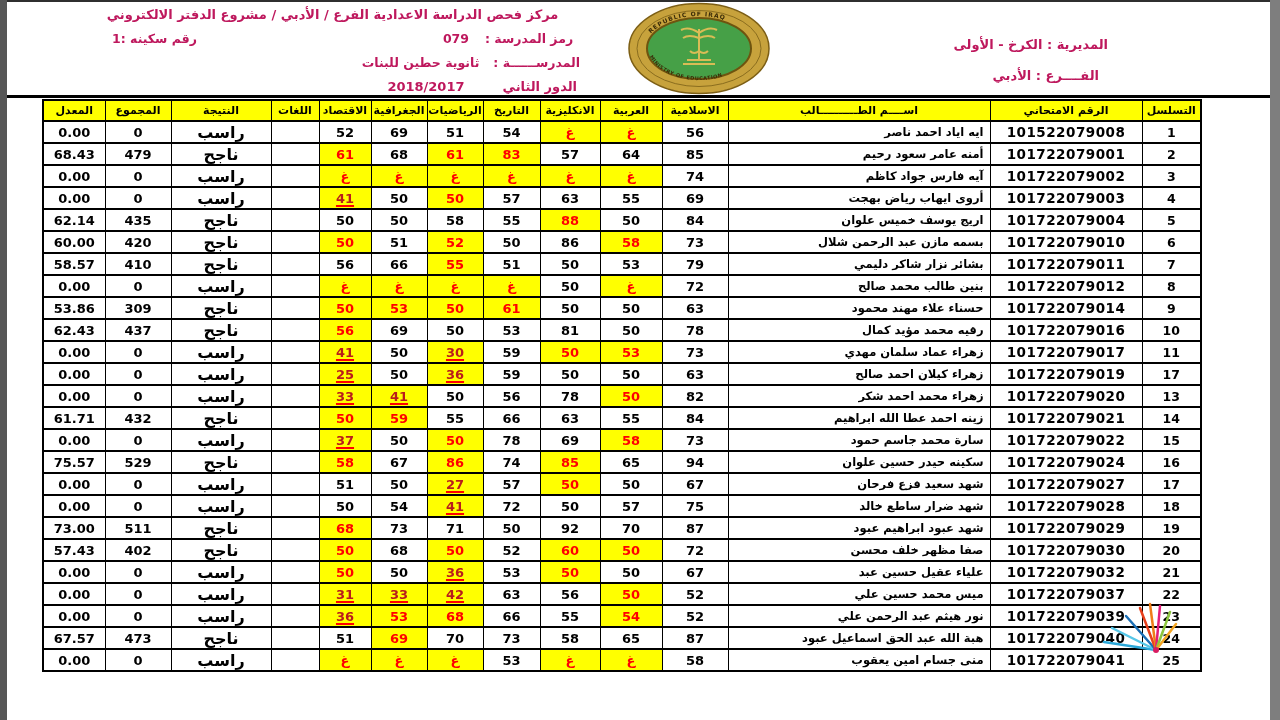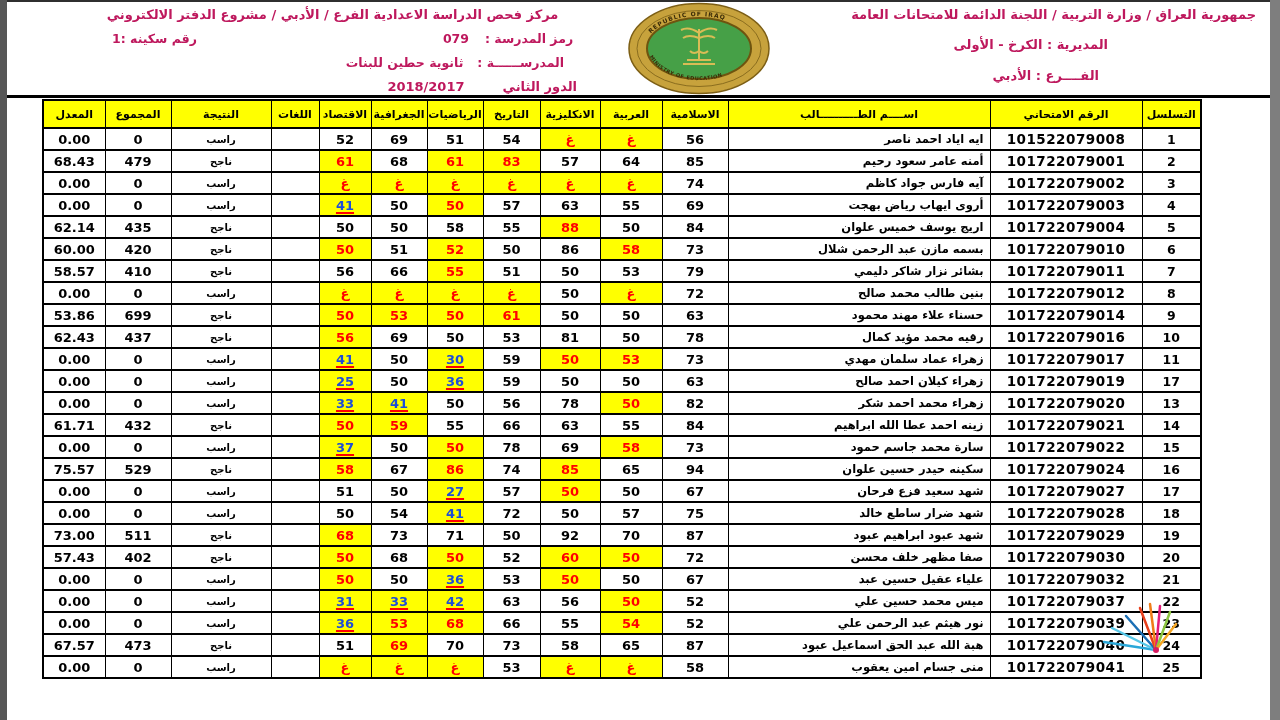--- a/index.html
+++ b/index.html
@@ -15,64 +15,63 @@
 
   
   .hdr { position:absolute; color:#be185d; white-space:nowrap; }
   .hdr-right-1   { right:24px;  top:7px;  font-size:13px; }
   .hdr-dir       { right:172px; top:37px; font-size:13px; }
   .hdr-branch    { right:181px; top:68px; font-size:13px; }
   .hdr-center    { left:85px;  top:7px;  width:495px; text-align:center; font-size:13px; }
   .hdr-code      { left:420px; top:31px; width:160px; text-align:center; font-size:12.5px; }
   .hdr-code .val { margin:0 16px; }
   .hdr-page      { left:112px; top:31px; font-size:12.5px; }
-  .hdr-school    { right:716px; top:55px; font-size:12.5px; }
+  .hdr-school    { right:700px; top:55px; font-size:12.5px; }
   .hdr-school .val { margin-left:10px; margin-right:14px; }
   .hdr-round     { right:703px; top:79px; font-size:13px; }
   .hdr-round .val{ margin:0 38px 0 0; }
 
   
   .logo { position:absolute; left:627px; top:2px; width:144px; height:93px; }
 
   
   table.results { position:absolute; left:42px; top:99px; width:1158px;
                   border-collapse:collapse; table-layout:fixed; background:#fff;
                   border:2px solid #000; }
   .results th, .results td {
       border:1px solid #000; border-top-width:2px; border-bottom-width:2px;
       text-align:center; vertical-align:middle; padding:0;
       overflow:hidden; white-space:nowrap; color:#000;
   }
-  .results th { background:#ffff00; height:28px; font-size:11px; font-weight:bold; }
+  .results th { background:#ffff00; height:21px; font-size:11px; font-weight:bold; }
   .results td { height:22px; font-size:13px; font-weight:bold; }
   td.c-name  { text-align:right; padding-right:6px; padding-left:3px; font-size:11.5px; }
   td.c-exam  { font-size:13.5px; letter-spacing:.5px; }
   td.c-serial{ font-size:12.5px; }
-  td.c-result{ font-size:10px; }
+  td.c-result{ font-size:16px; }
   td.hl  { background:#ffff00; color:#ff0000; }
-  td.hlu { background:#ffff00; color:#1d4ed8; text-decoration:underline;
+  td.hlu { background:#ffff00; color:#b91c1c; text-decoration:underline;
            text-decoration-color:#ff0000; text-decoration-thickness:2px; text-underline-offset:2px; }
 
   
   .wm-splash { position:absolute; left:1098px; top:598px; width:90px; height:78px; }
   .wm-text { position:absolute; right:0px; top:645px; font-size:46px; letter-spacing:1px;
              color:rgba(255,255,255,0.82);
              text-shadow:0 0 1px #9a9a9a, 1px 1px 1px rgba(140,140,140,.7), -1px -1px 1px rgba(160,160,160,.6);
              white-space:nowrap; }
 </style>
 </head>
 <body>
 
 <div id="stage">
 
   <div class="edge-top"></div>
   <div class="edge-left"></div>
   <div class="edge-right"></div>
 
-  <div class="hdr hdr-right-1" dir="rtl">جمهورية العراق / وزارة التربية / اللجنة الدائمة للامتحانات العامة</div>
   <div class="hdr hdr-dir" dir="rtl">المديرية :  الكرخ - الأولى</div>
   <div class="hdr hdr-branch" dir="rtl">الفــــرع :  الأدبي</div>
 
   <div class="hdr hdr-center" dir="rtl">مركز فحص الدراسة الاعدادية الفرع / الأدبي / مشروع الدفتر الالكتروني</div>
   <div class="hdr hdr-code" dir="rtl">
     <span>رمز المدرسة :</span><span class="val">079</span>
   </div>
   <div class="hdr hdr-page" dir="rtl">رقم سكينه :1</div>
   <div class="hdr hdr-school" dir="rtl">
     <span>المدرســــــة :</span><span class="val">ثانوية حطين للبنات</span>
@@ -281,21 +280,21 @@
           <td class="c-name">حسناء علاء مهند محمود</td>
           <td class="c-score">63</td>
           <td class="c-score">50</td>
           <td class="c-score">50</td>
           <td class="c-score hl">61</td>
           <td class="c-score hl">50</td>
           <td class="c-score hl">53</td>
           <td class="c-score hl">50</td>
           <td class="c-lang"></td>
           <td class="c-result">ناجح</td>
-          <td class="c-num">699</td>
+          <td class="c-num">309</td>
           <td class="c-num">53.86</td>
         </tr>
         <tr>
           <td class="c-serial">10</td>
           <td class="c-exam">101722079016</td>
           <td class="c-name">رقيه محمد مؤيد كمال</td>
           <td class="c-score">78</td>
           <td class="c-score">50</td>
           <td class="c-score">81</td>
           <td class="c-score">53</td>

